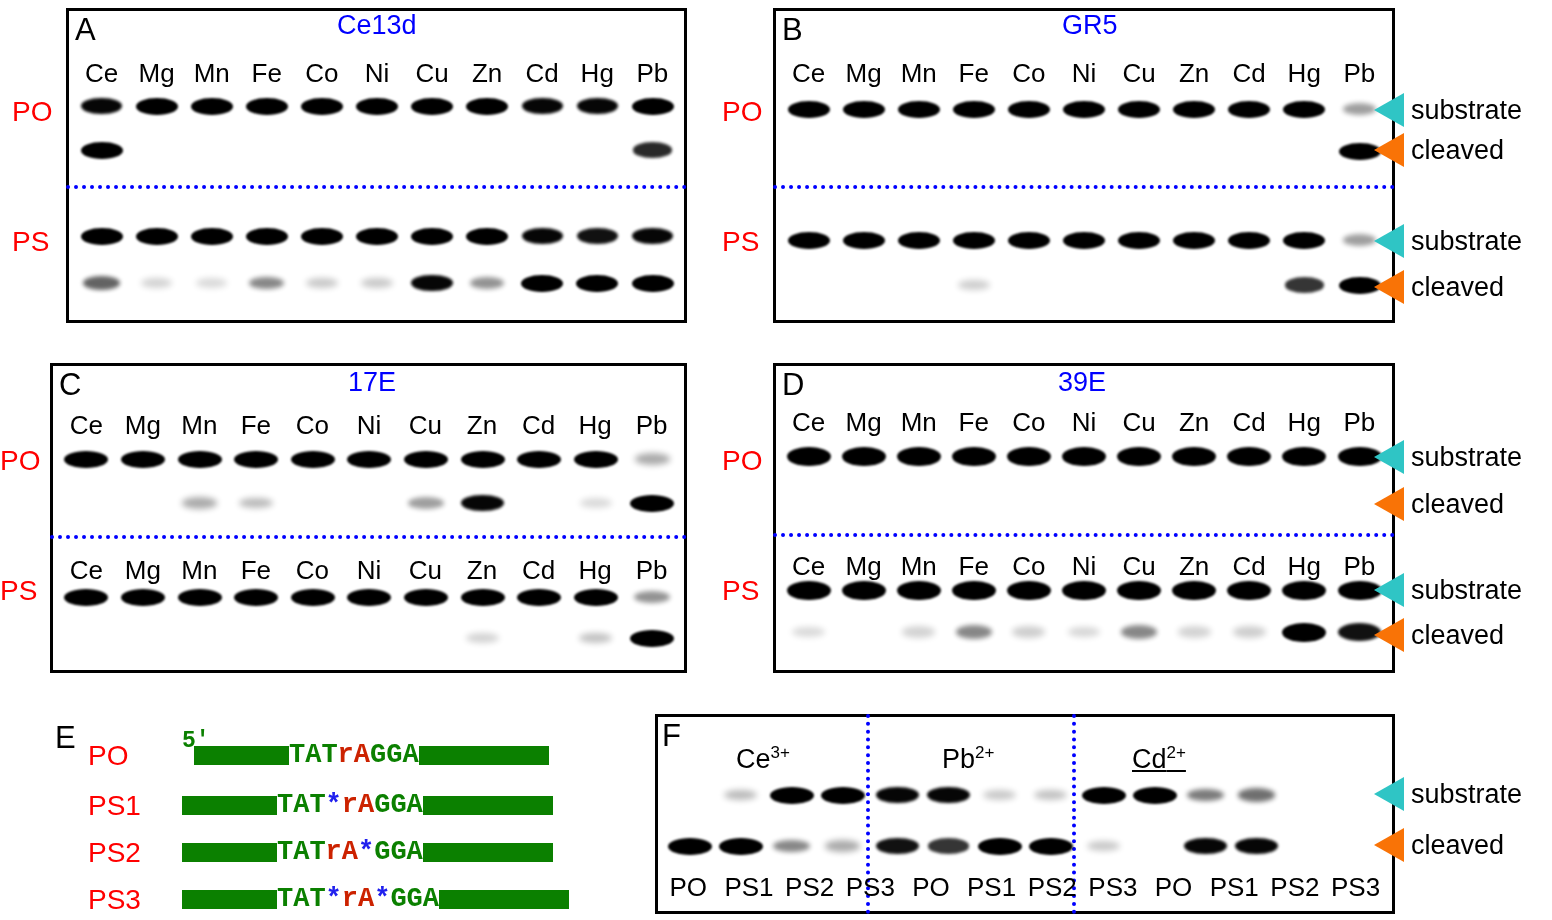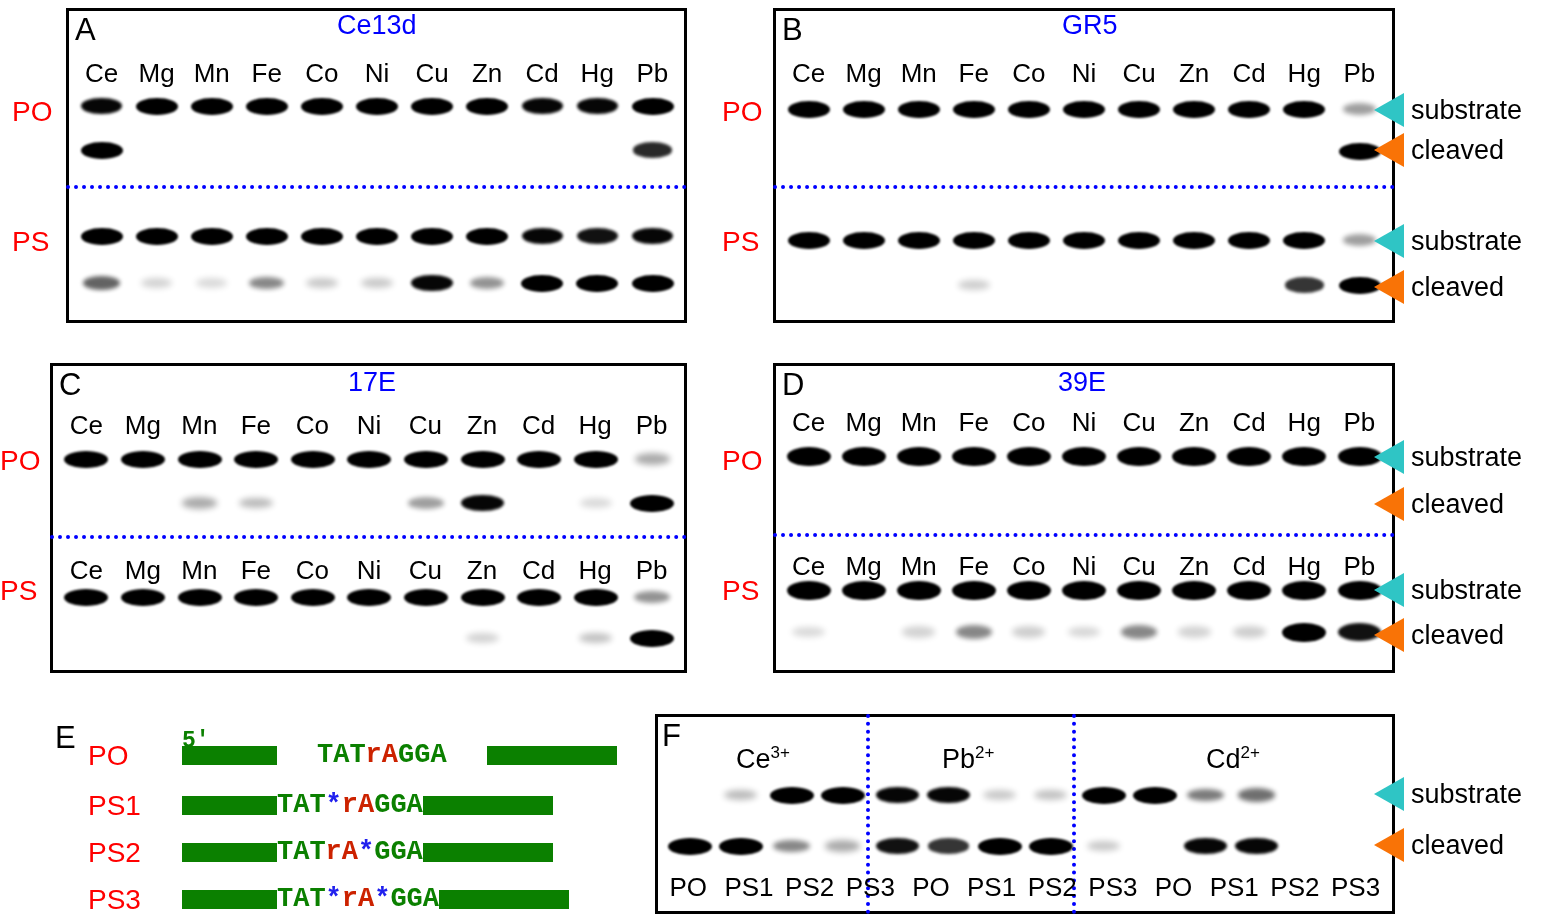--- a/index.html
+++ b/index.html
@@ -310,21 +310,21 @@
 </div>
 <div class="arrowrow" style="left:1374px;top:618px;">
   <div class="tri tri-cle"></div>
   <div class="arrowtxt">cleaved</div>
 </div>
 
 <div class="plabel" style="left:55px;top:722px;">E</div>
 <div class="fiveprime" style="left:182px;top:730px;">5′</div>
 <div id="E-rows">
     <div class="seqname" style="left: 88px; top: 742px;">PO</div>
-    <div class="seqrow" style="left: 182px; top: 740px; gap: 40px;">
+    <div class="seqrow" style="left: 194px; top: 740px;">
       <div class="greenbar" style="width: 95px;"></div>
       <div class="seqtext"><span class="g">TAT</span><span class="r">rA</span><span class="g">GGA</span></div>
       <div class="greenbar" style="width: 130px;"></div>
     </div>
     <div class="seqname" style="left: 88px; top: 792px;">PS1</div>
     <div class="seqrow" style="left: 182px; top: 790px;">
       <div class="greenbar" style="width: 95px;"></div>
       <div class="seqtext"><span class="g">TAT</span><span class="b">*</span><span class="r">rA</span><span class="g">GGA</span></div>
       <div class="greenbar" style="width: 130px;"></div>
     </div>
@@ -340,21 +340,21 @@
       <div class="seqtext"><span class="g">TAT</span><span class="b">*</span><span class="r">rA</span><span class="b">*</span><span class="g">GGA</span></div>
       <div class="greenbar" style="width: 130px;"></div>
     </div>
   </div>
 
 <div class="panel" style="left:655px;top:714px;width:740px;height:200px;"></div>
 <div class="plabel" style="left:662px;top:720px;">F</div>
 <div id="F-groups">
     <div class="fgroup" style="left: 736px; top: 744px;"><span>Ce</span><span class="fsup">3+</span></div>
     <div class="fgroup" style="left: 942px; top: 744px;"><span>Pb</span><span class="fsup">2+</span></div>
-    <div class="fgroup" style="left: 1206px; top: 744px;"><span>Cd</span><span class="fsup">2+</span></div>
+    <div class="fgroup" style="left: 1132px; top: 744px; text-decoration: underline;"><span>Cd</span><span class="fsup">2+</span></div>
   </div>
 <div class="vdash" style="left:866px;top:714px;height:200px;"></div>
 <div class="vdash" style="left:1072px;top:714px;height:200px;"></div>
 <div id="F-bands">
     <div class="band" style="left: 667.5px; top: 837.5px; width: 44px; height: 17px; opacity: 1; filter: blur(1.3px);"></div>
     <div class="band" style="left: 723.551px; top: 789.636px; width: 33.8976px; height: 10.727px; opacity: 0.2656; filter: blur(3.104px);"></div>
     <div class="band" style="left: 718.5px; top: 837.5px; width: 44px; height: 17px; opacity: 1; filter: blur(1.3px);"></div>
     <div class="band" style="left: 769.5px; top: 786.5px; width: 44px; height: 17px; opacity: 1; filter: blur(1.3px);"></div>
     <div class="band" style="left: 773.196px; top: 839.795px; width: 36.608px; height: 12.41px; opacity: 0.468; filter: blur(2.62px);"></div>
     <div class="band" style="left: 820.5px; top: 786.5px; width: 44px; height: 17px; opacity: 1; filter: blur(1.3px);"></div>

